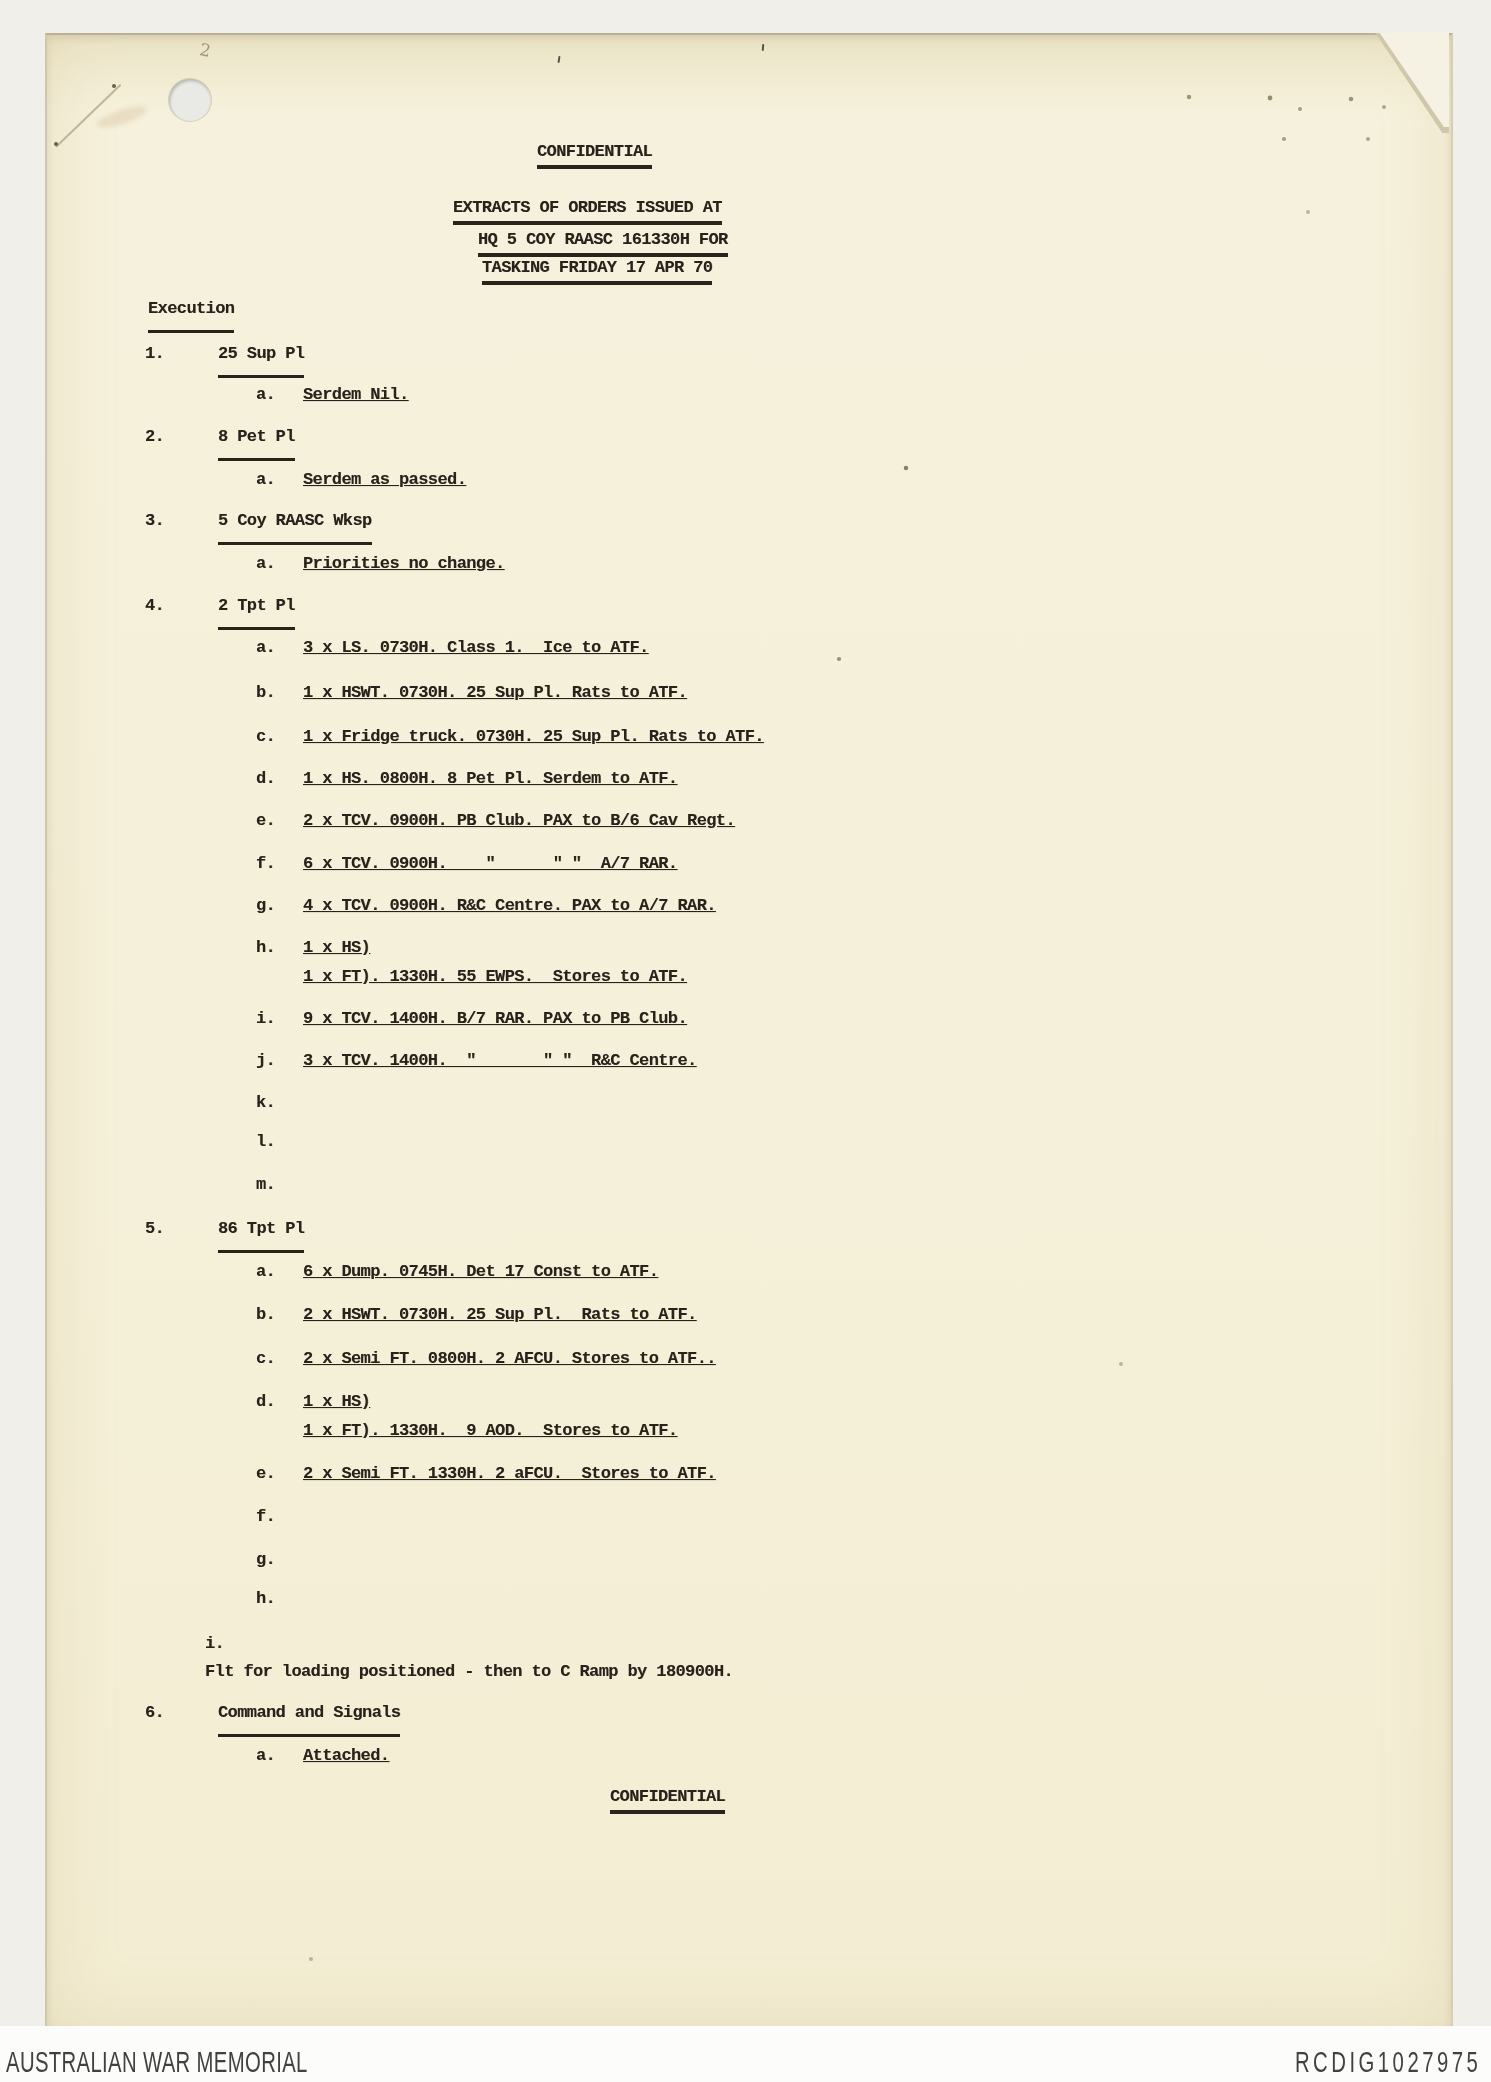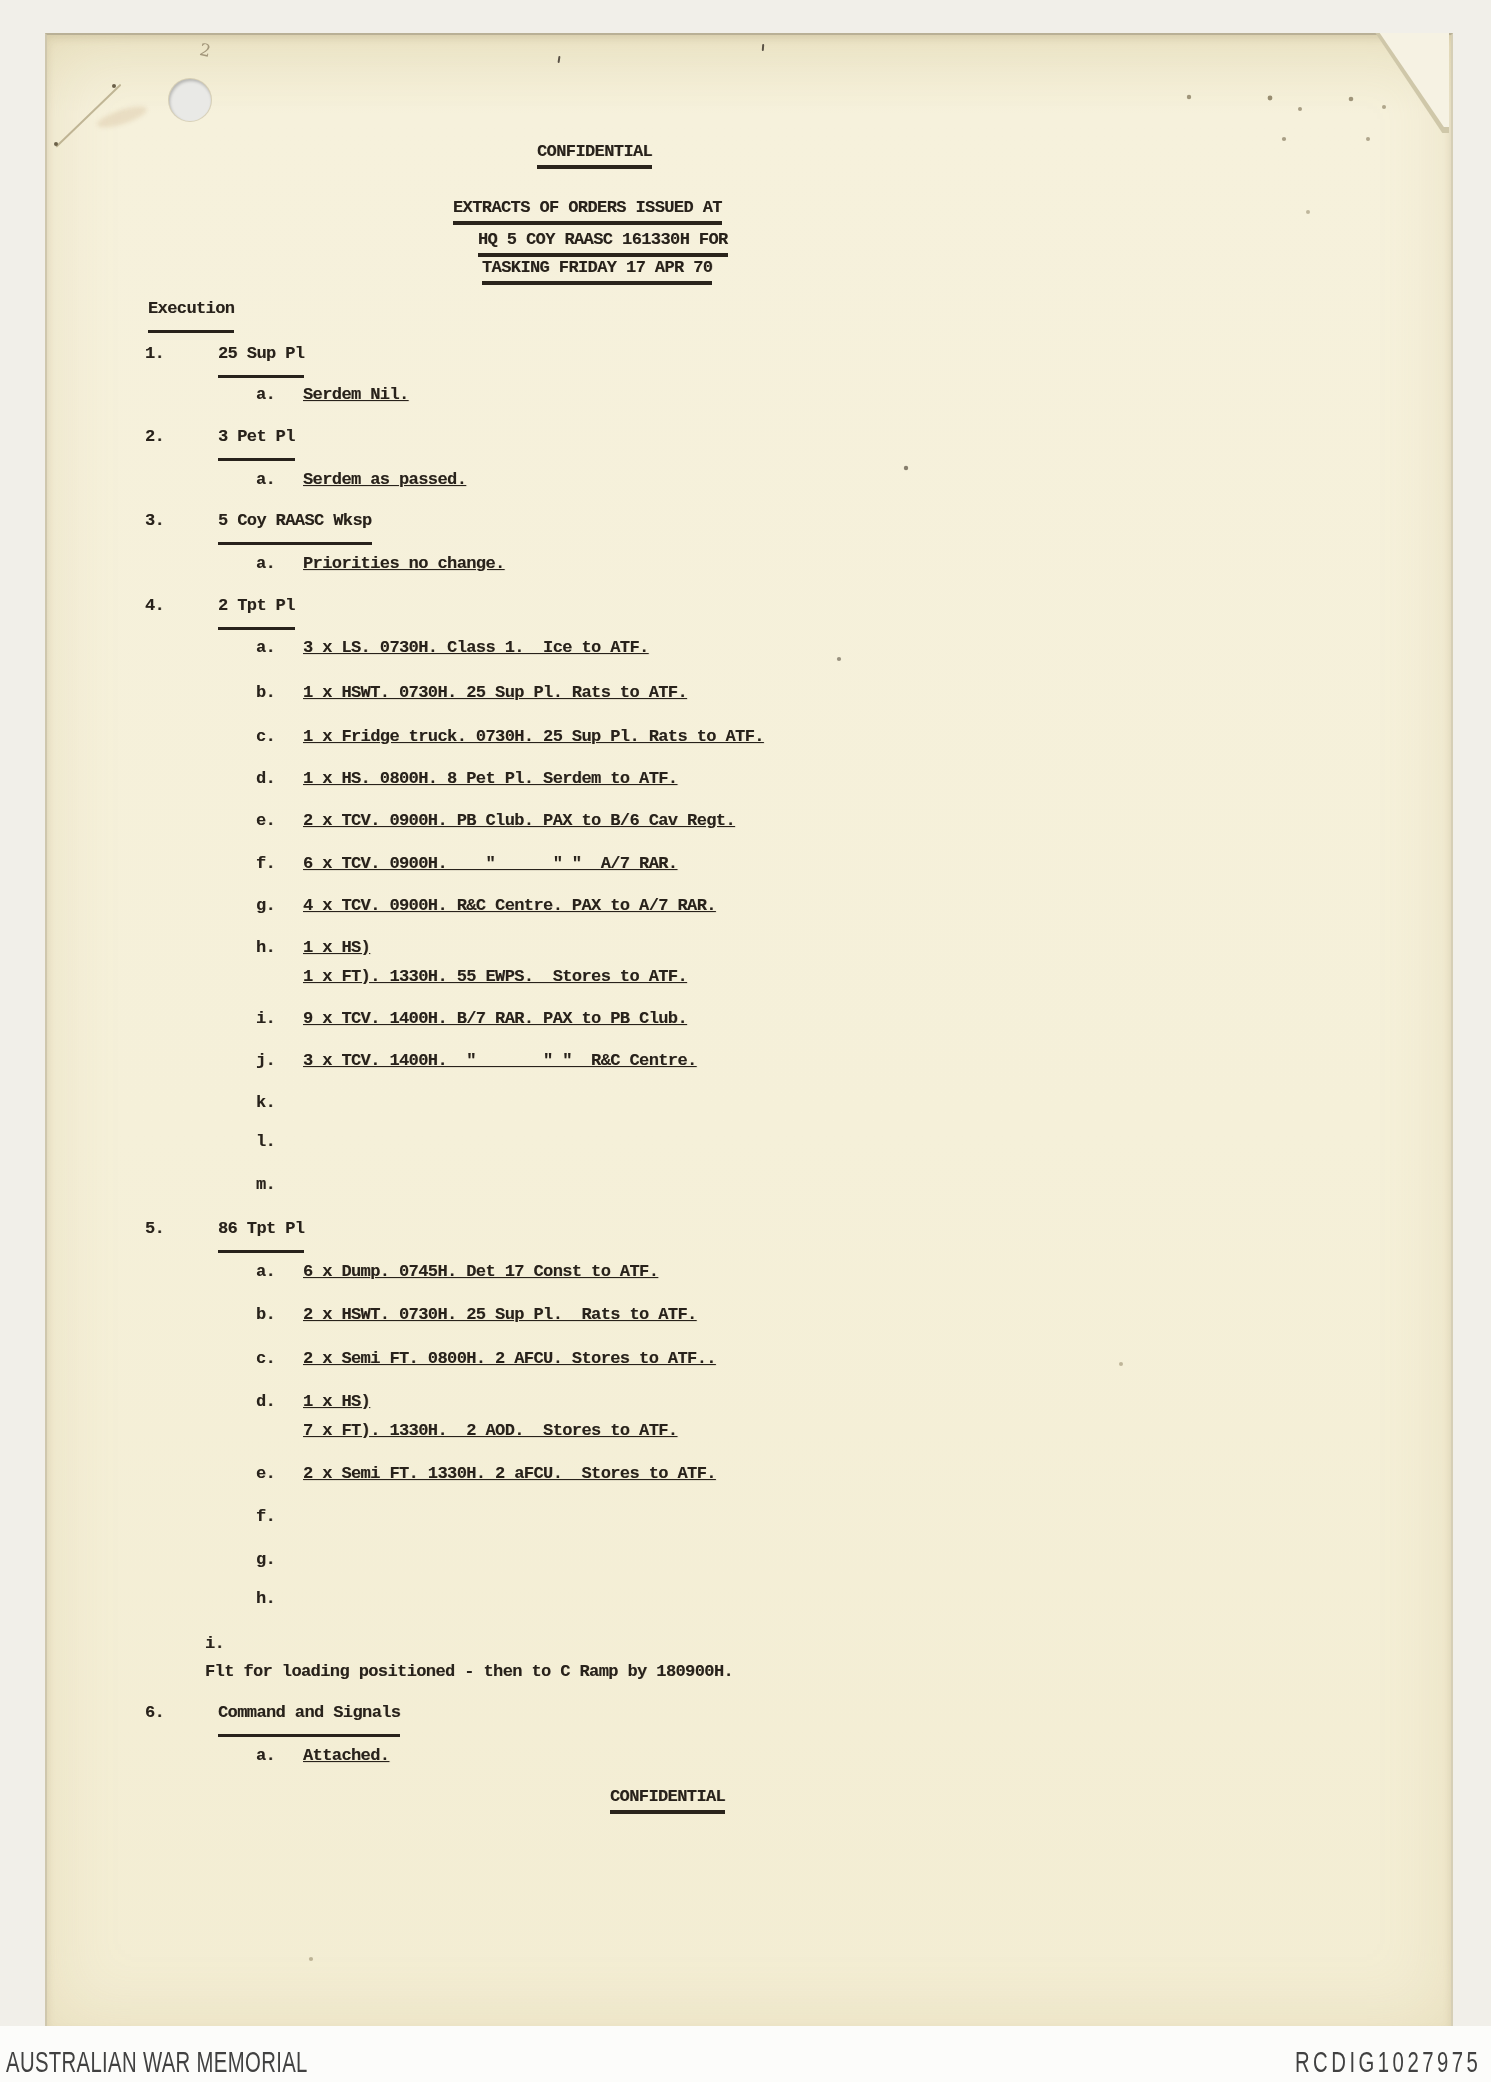--- a/index.html
+++ b/index.html
@@ -130,21 +130,21 @@
   <span class="tw c-num">1.</span>
   <span class="tw c-title u">25 Sup Pl</span>
 </div>
 <div class="row" style="top:384px">
   <span class="tw c-letter">a.</span>
   <span class="tw c-text">Serdem Nil.</span>
 </div>
 
 <div class="row" style="top:426px">
   <span class="tw c-num">2.</span>
-  <span class="tw c-title u">3 Pet Pl</span>
+  <span class="tw c-title u">8 Pet Pl</span>
 </div>
 <div class="row" style="top:469px">
   <span class="tw c-letter">a.</span>
   <span class="tw c-text">Serdem as passed.</span>
 </div>
 
 <div class="row" style="top:510px">
   <span class="tw c-num">3.</span>
   <span class="tw c-title u">5 Coy RAASC Wksp</span>
 </div>
@@ -224,21 +224,21 @@
 </div>
 <div class="row" style="top:1348px">
   <span class="tw c-letter">c.</span>
   <span class="tw c-text">2 x Semi FT. 0800H. 2 AFCU. Stores to ATF..</span>
 </div>
 <div class="row" style="top:1391px">
   <span class="tw c-letter">d.</span>
   <span class="tw c-text">1 x HS)</span>
 </div>
 <div class="row" style="top:1420px">
-  <span class="tw c-text">7 x FT). 1330H.  2 AOD.  Stores to ATF.</span>
+  <span class="tw c-text">1 x FT). 1330H.  9 AOD.  Stores to ATF.</span>
 </div>
 <div class="row" style="top:1463px">
   <span class="tw c-letter">e.</span>
   <span class="tw c-text">2 x Semi FT. 1330H. 2 aFCU.  Stores to ATF.</span>
 </div>
 <div class="row" style="top:1506px">
   <span class="tw c-letter">f.</span>
 </div>
 <div class="row" style="top:1549px">
   <span class="tw c-letter">g.</span>

